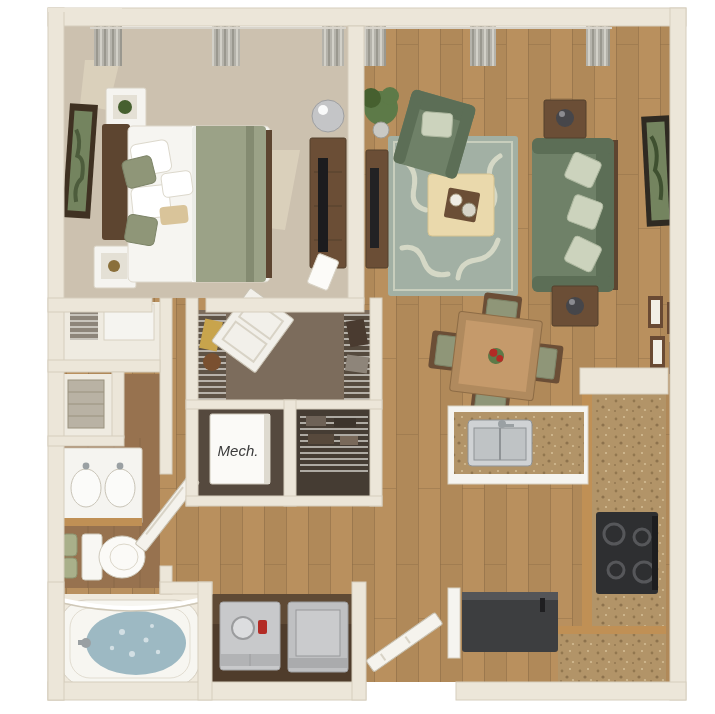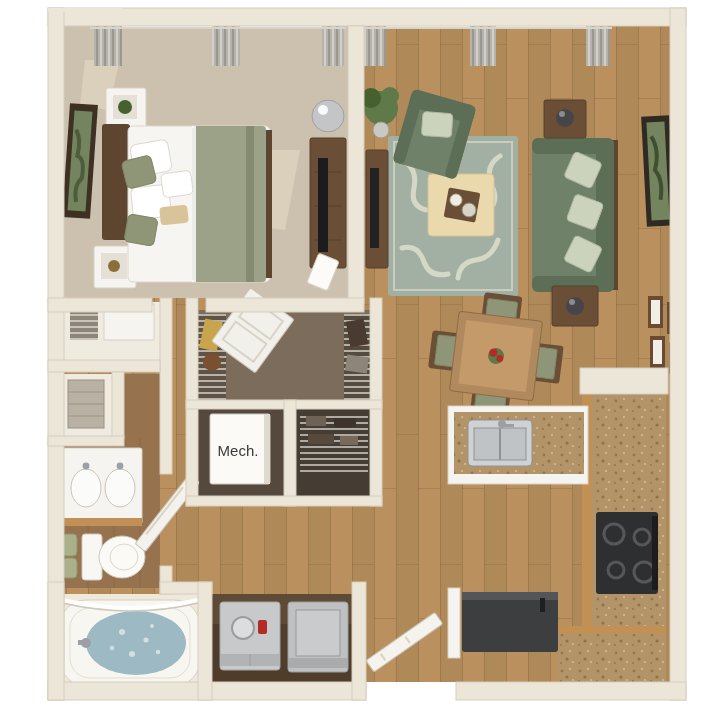--- a/index.html
+++ b/index.html
@@ -1,17 +1,17 @@
 <!DOCTYPE html>
 <html style="--background: #ffffff; --wall: #ece6d9; --wall_edge: #d6cebd; --carpet: #ccc1af; --carpet_light: #e9dfc8; --wood: #b9905e; --wood_dark: #8a6a45; --bath_floor: #97724f; --closet_floor: #7c6c5c; --mech_floor: #55493e; --linen_white: #f5f4f0; --sofa_green: #6f8168; --sofa_green_dark: #5c6e56; --pillow_pattern: #ccd3bd; --rug: #a2b0a4; --rug_pattern: #d8dbc8; --ottoman: #ead9ac; --duvet: #9ba287; --sage_pillow: #8f9678; --dark_wood: #5d4530; --mid_wood: #6b4e36; --granite: #b29468; --cabinet: #c09055; --appliance_dark: #3d3e40; --appliance_gray: #c4c5c7; --water: #9db9c3; --curtain: #b5b3ab; --frame_brown: #6a4a33; --plant_green: #5d7a48; --plant_green_dark: #46602f; --accent_red: #b32b25; --towel_green: #a9b08a; --art_green: #74845f; --throw_tan: #d9c49a; --text_dark: #3a3a3a;"><head>
 <meta charset="utf-8">
 <style>
   html,body{margin:0;padding:0;background:#fff;}
   .stage{width:715px;height:714px;position:relative;background:var(--background,#fff);overflow:hidden;
-         font-family:"Liberation Sans", sans-serif;}
+         font-family:"Liberation Sans", sans-serif;font-style:italic;}
   svg{display:block;}
   
   .bg{fill:var(--background,#ffffff);}
   .wall{fill:var(--wall,#eee8dc);stroke:var(--wall_edge,#d6cebd);stroke-width:1;}
   .wall-plain{fill:var(--wall,#eee8dc);}
   .carpet{fill:var(--carpet,#ccc1af);}
   .sun{fill:var(--carpet_light,#e7dcc4);}
   .bathwood{fill:var(--bath_floor,#97724f);}
   .closetfloor{fill:var(--closet_floor,#7c6c5c);}
   .darkfloor{fill:var(--mech_floor,#5c5248);}

